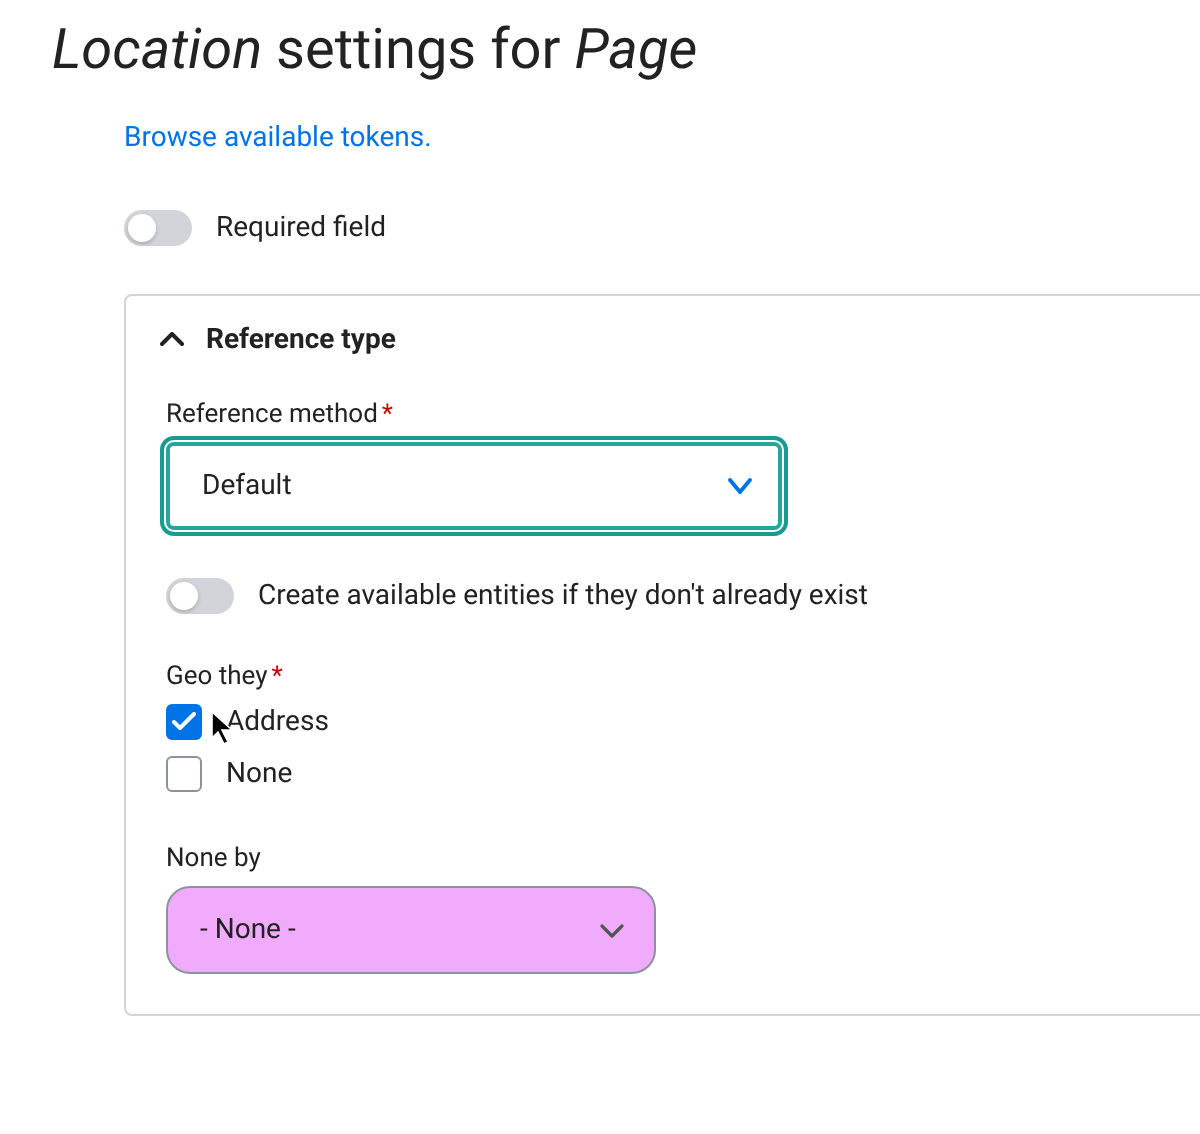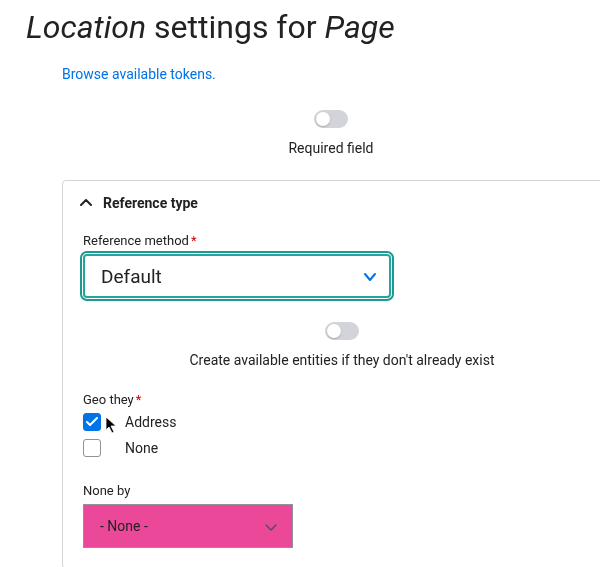--- a/index.html
+++ b/index.html
@@ -10,21 +10,21 @@
     body {
       font-family: -apple-system, BlinkMacSystemFont, "Segoe UI", Roboto, sans-serif;
       font-size: 14px;
       color: #222;
       background: #fff;
       width: 600px;
       height: 567px;
       overflow: hidden;
     }
     .page-title {
-      font-size: 32px;
+      font-size: 28px;
       font-weight: 400;
       padding: 0 0 0 26px;
       margin-top: 8px;
       color: #222;
     }
     .page-title .italic {
       font-style: italic;
     }
     .content {
       padding: 20px 0 0 48px;
@@ -35,21 +35,20 @@
       text-decoration: none;
       cursor: pointer;
       display: inline-block;
       margin-bottom: 28px;
     }
     .toggle-row {
       display: flex;
       align-items: center;
       gap: 12px;
       margin-bottom: 24px;
-      flex-direction: column;
     }
     .toggle {
       width: 34px;
       height: 18px;
       background: #d3d4d9;
       border-radius: 10px;
       position: relative;
       cursor: pointer;
       flex-shrink: 0;
     }
@@ -106,41 +105,41 @@
     .select-wrapper {
       position: relative;
       display: inline-block;
     }
     .select-primary {
       width: 308px;
       height: 44px;
       border: 1px solid #8e929c;
       border-radius: 4px;
       padding: 0 40px 0 16px;
-      font-size: 19px;
+      font-size: 14px;
       background: #fff;
       appearance: none;
       cursor: pointer;
       color: #222;
       display: flex;
       align-items: center;
     }
     .select-focused {
       border: 2px solid #26a69a;
       outline: 2px solid #1a9b91;
       outline-offset: 1px;
     }
     .select-sortby {
-      width: 210px;
+      width: 245px;
       height: 44px;
       border: 1px solid #8e929c;
-      border-radius: 0;
+      border-radius: 12px;
       padding: 0 40px 0 16px;
       font-size: 14px;
-      background: #ec4899;
+      background: #f0abfc;
       appearance: none;
       cursor: pointer;
       color: #222;
       display: flex;
       align-items: center;
     }
     .select-chevron {
       position: absolute;
       right: 14px;
       top: 50%;
@@ -148,21 +147,21 @@
       pointer-events: none;
       width: 14px;
       height: 14px;
     }
     .field-group {
       margin-bottom: 24px;
     }
     .checkbox-row {
       display: flex;
       align-items: center;
-      gap: 24px;
+      gap: 12px;
       margin-bottom: 8px;
     }
     .checkbox {
       width: 18px;
       height: 18px;
       border: 1px solid #8e929c;
       border-radius: 3px;
       background: #fff;
       cursor: pointer;
       display: inline-flex;

